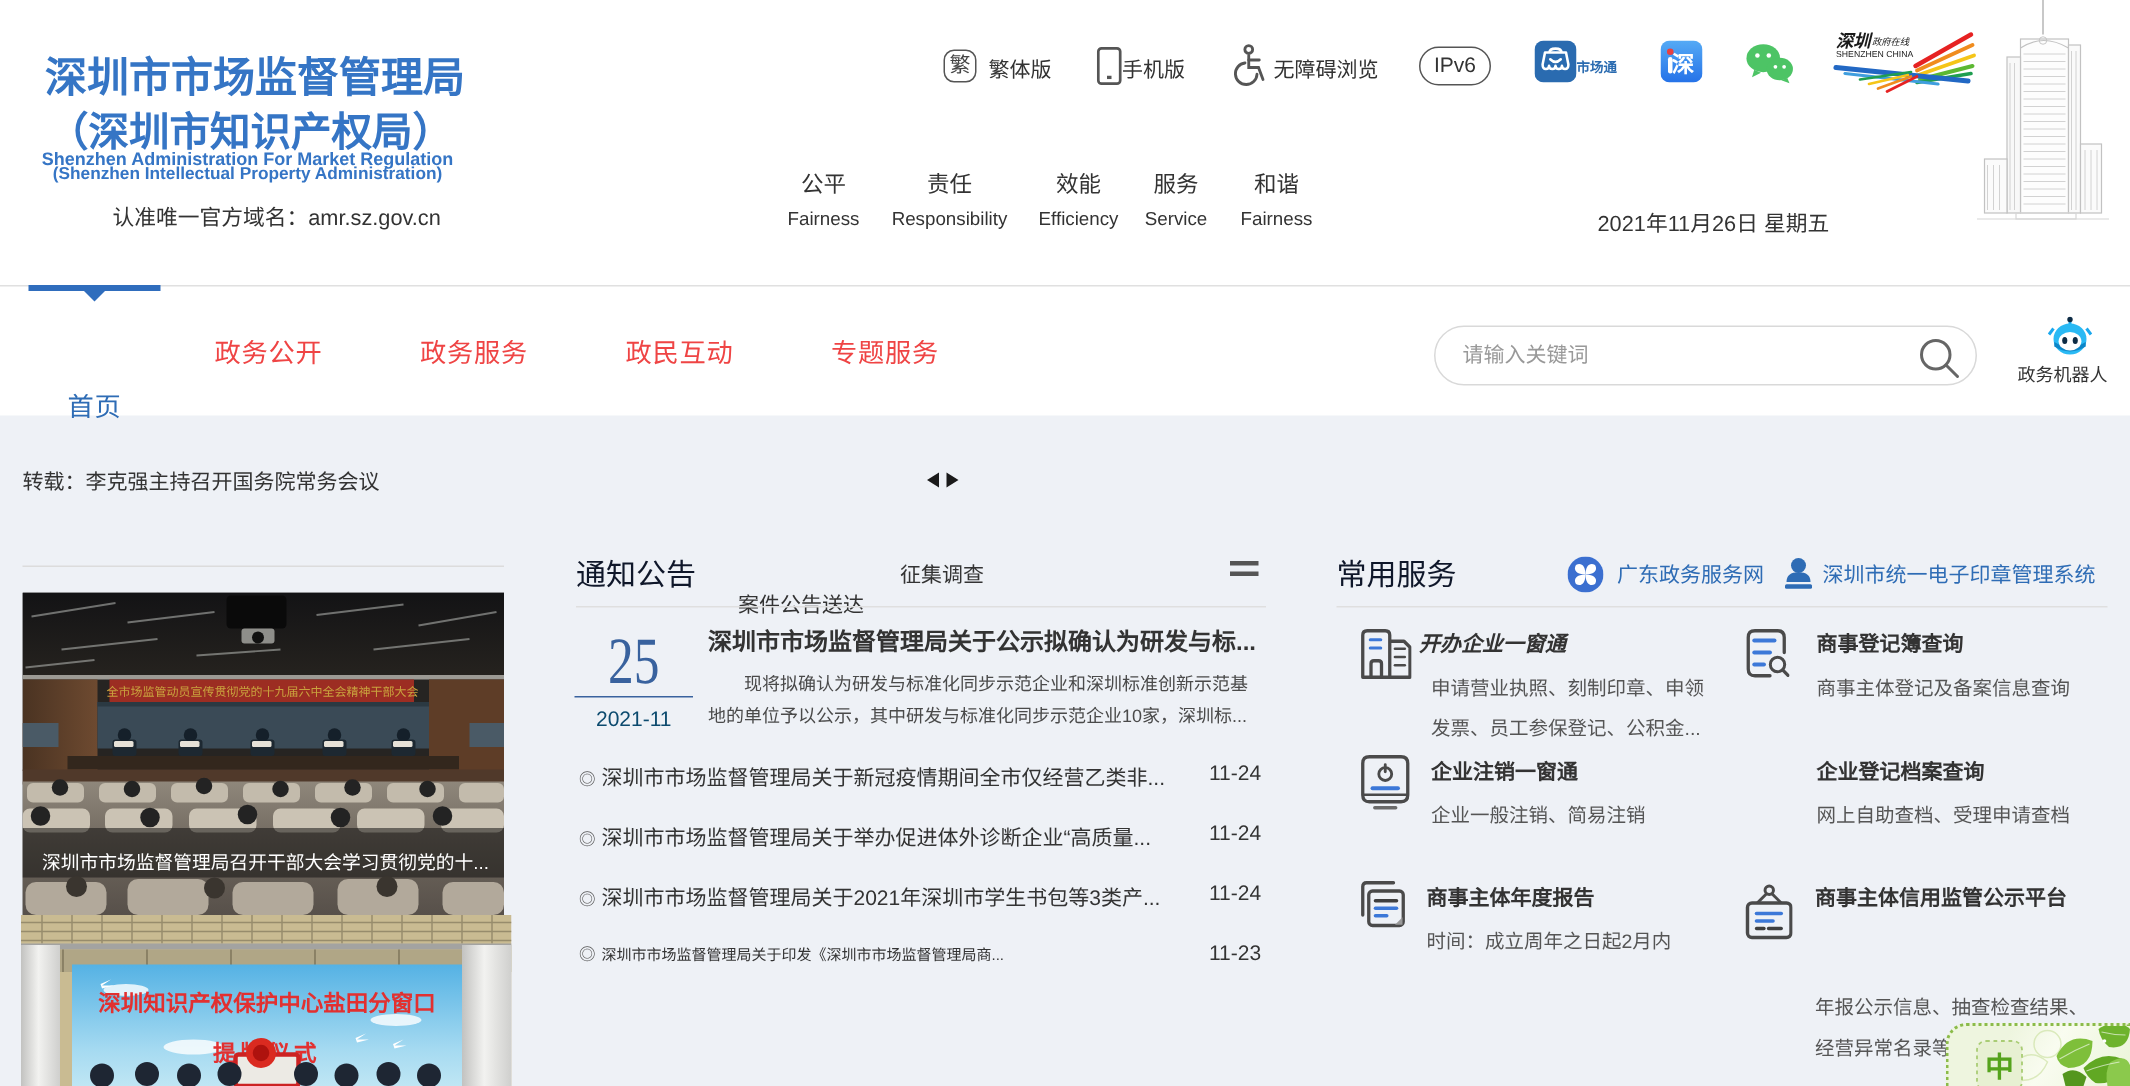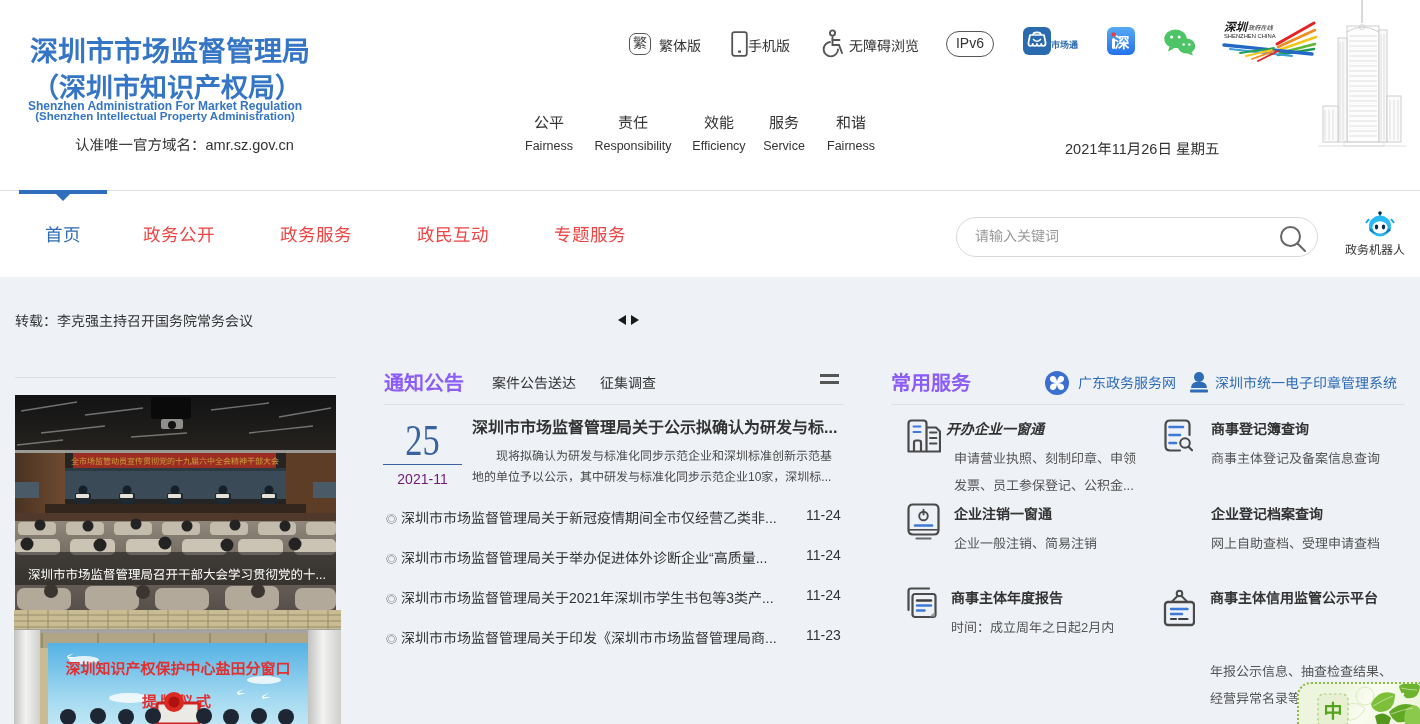--- a/index.html
+++ b/index.html
@@ -6,21 +6,21 @@
 * { margin:0; padding:0; box-sizing:border-box; }
 html,body { width:1420px; height:724px; overflow:hidden; background:#fff;
   font-family:"Liberation Sans", sans-serif; }
 #page { position:relative; width:1420px; height:724px; background:#fff; }
 .abs { position:absolute; }
 .bgarea { position:absolute; left:0; top:277px; width:1420px; height:447px; background:#eef1f6; }
 .hline { position:absolute; height:1px; background:#e0e0e0; }
 .navitem { position:absolute; top:221px; font-size:17.5px; color:#ef4444; letter-spacing:0.5px;}
 .slogan-cn { font-size:15px; color:#333; letter-spacing:0px; text-align:center; }
 .slogan-en { font-size:12.5px; color:#333; text-align:center; }
-.secTitle { font-size:20px; font-weight:bold; color:#8b5cf6; }
+.secTitle { font-size:20px; font-weight:normal; color:#0f172a; }
 .tab { font-size:14px; color:#333; }
 .svcTitle { font-size:14px; font-weight:bold; color:#333; }
 .svcDesc { font-size:13px; color:#555; line-height:27px; }
 .listTxt { font-size:14px; color:#333; }
 </style>
 </head>
 <body>
 <div id="page">
 
   <div class="bgarea"></div>
@@ -158,21 +158,21 @@
   <div class="abs slogan-en" style="left:744px; top:139px; width:80px;">Service</div>
   <div class="abs slogan-cn" style="left:821px; top:111px; width:60px;">和谐</div>
   <div class="abs slogan-en" style="left:801px; top:139px; width:100px;">Fairness</div>
 
   <div class="abs" style="left:1065px; top:137px; font-size:14.5px; color:#333;">2021年11月26日 星期五</div>
 
   <div class="hline" style="left:0; top:190px; width:1420px;"></div>
   <div class="abs" style="left:19px; top:190px; width:88px; height:4px; background:#2f6dbd;"></div>
   <div class="abs" style="left:56px; top:194px; width:0; height:0; border-left:7px solid transparent; border-right:7px solid transparent; border-top:7px solid #2f6dbd;"></div>
 
-  <div class="navitem" style="left:45px; color:#2e6cb5;">首页</div>
+  <div class="navitem" style="left:45px; color:#2e6cb5;margin-top:36px;">首页</div>
   <div class="navitem" style="left:143px;">政务公开</div>
   <div class="navitem" style="left:280px;">政务服务</div>
   <div class="navitem" style="left:417px;">政民互动</div>
   <div class="navitem" style="left:554px;">专题服务</div>
 
   <div class="abs" style="left:956px; top:217px; width:362px; height:40px; border:1px solid #d9d9d9; border-radius:20px; background:#fff;"></div>
   <div class="abs" style="left:975px; top:225px; font-size:14px; color:#999;">请输入关键词</div>
   <svg class="abs" style="left:1276px; top:222px;" width="34" height="34" viewBox="0 0 34 34">
     <circle cx="14.5" cy="14.5" r="9.5" fill="none" stroke="#666" stroke-width="2"></circle>
     <line x1="21.5" y1="21.5" x2="29" y2="29" stroke="#666" stroke-width="2" stroke-linecap="round"></line>
@@ -375,39 +375,39 @@
         <circle cx="217" cy="107" r="8"></circle>
       <circle cx="245" cy="106" r="8"></circle>
         <circle cx="272" cy="107" r="8"></circle>
         <circle cx="302" cy="106" r="8"></circle>
     </g>
     <rect x="0" y="20" width="26" height="94" fill="url(#pillar)"></rect>
     <rect x="294" y="20" width="33" height="94" fill="url(#pillar)"></rect>
   </svg>
 
   <div class="abs secTitle" style="left:384px; top:367px;">通知公告</div>
-  <div class="abs tab" style="left:492px; top:372px;">案件公告送达</div>
+  <div class="abs tab" style="left:492px; top:392px;">案件公告送达</div>
   <div class="abs tab" style="left:600px; top:372px;text-align:center;">征集调查</div>
   <div class="abs" style="left:820px; top:374px; width:19px; height:2.5px; background:#555;"></div>
   <div class="abs" style="left:820px; top:381px; width:19px; height:2.5px; background:#555;"></div>
   <div class="hline" style="left:384px; top:404px; width:460px; background:#dfdfdf;"></div>
 
   <div class="abs" style="left:383px; top:412px; width:79px; text-align:center; font-family:'Liberation Serif',serif; font-size:44px; color:#39629e; transform:scaleX(0.78) translateY(3px);">25</div>
   <div class="abs" style="left:383px; top:464px; width:79px; height:1px; background:#39629e;"></div>
-  <div class="abs" style="left:383px; top:471px; width:79px; text-align:center; font-size:14px; color:#701a75;">2021-11</div>
+  <div class="abs" style="left:383px; top:471px; width:79px; text-align:center; font-size:14px; color:#0c4a6e;">2021-11</div>
   <div class="abs" style="left:472px; top:413.5px; width:376px; font-size:16px; font-weight:bold; color:#333; white-space:nowrap;">深圳市市场监督管理局关于公示拟确认为研发与标...</div>
   <div class="abs" style="left:472px; top:446px; width:364px; font-size:12px; color:#4a4a4a; line-height:21px; text-indent:2em;">现将拟确认为研发与标准化同步示范企业和深圳标准创新示范基地的单位予以公示，其中研发与标准化同步示范企业10家，深圳标...</div>
 
   <div class="abs listTxt" style="left:386px; top:507px;"><span style="font-size:11px; color:#555;">◎</span><span style="margin-left:4px; font-size:14px;">深圳市市场监督管理局关于新冠疫情期间全市仅经营乙类非...</span></div>
   <div class="abs listTxt" style="left:806px; top:507px; font-size:14px;">11-24</div>
   <div class="abs listTxt" style="left:386px; top:547px;"><span style="font-size:11px; color:#555;">◎</span><span style="margin-left:4px; font-size:14px;">深圳市市场监督管理局关于举办促进体外诊断企业“高质量...</span></div>
   <div class="abs listTxt" style="left:806px; top:547px; font-size:14px;">11-24</div>
   <div class="abs listTxt" style="left:386px; top:587px;"><span style="font-size:11px; color:#555;">◎</span><span style="margin-left:4px; font-size:14px;">深圳市市场监督管理局关于2021年深圳市学生书包等3类产...</span></div>
   <div class="abs listTxt" style="left:806px; top:587px; font-size:14px;">11-24</div>
-  <div class="abs listTxt" style="left:386px; top:627px;"><span style="font-size:11px; color:#555;">◎</span><span style="margin-left:4px; font-size:14px;">深圳市市场监督管理局关于印发《深圳市市场监督管理局商...</span></div>
+  <div class="abs listTxt" style="left:386px; top:627px;"><span style="font-size:11px; color:#555;">◎</span><span style="margin-left:4px; font-size:10px;">深圳市市场监督管理局关于印发《深圳市市场监督管理局商...</span></div>
   <div class="abs listTxt" style="left:806px; top:627px; font-size:14px;">11-23</div>
 
   <div class="abs secTitle" style="left:891px; top:367px;">常用服务</div>
   <svg class="abs" style="left:1045px; top:371px;" width="24" height="24" viewBox="0 0 24 24">
     <circle cx="12" cy="12" r="12" fill="#3b6fd0"></circle>
     <path d="M12 12 L12 2 A10 10 0 0 1 22 12 Z" fill="#fff" transform="rotate(18 12 12)" opacity="0"></path>
     <g fill="#fff">
       <path d="M12 12 C8 8 8 4 12 3 C16 4 16 8 12 12Z" transform="rotate(45 12 12)"></path>
       <path d="M12 12 C8 8 8 4 12 3 C16 4 16 8 12 12Z" transform="rotate(135 12 12)"></path>
       <path d="M12 12 C8 8 8 4 12 3 C16 4 16 8 12 12Z" transform="rotate(225 12 12)"></path>

